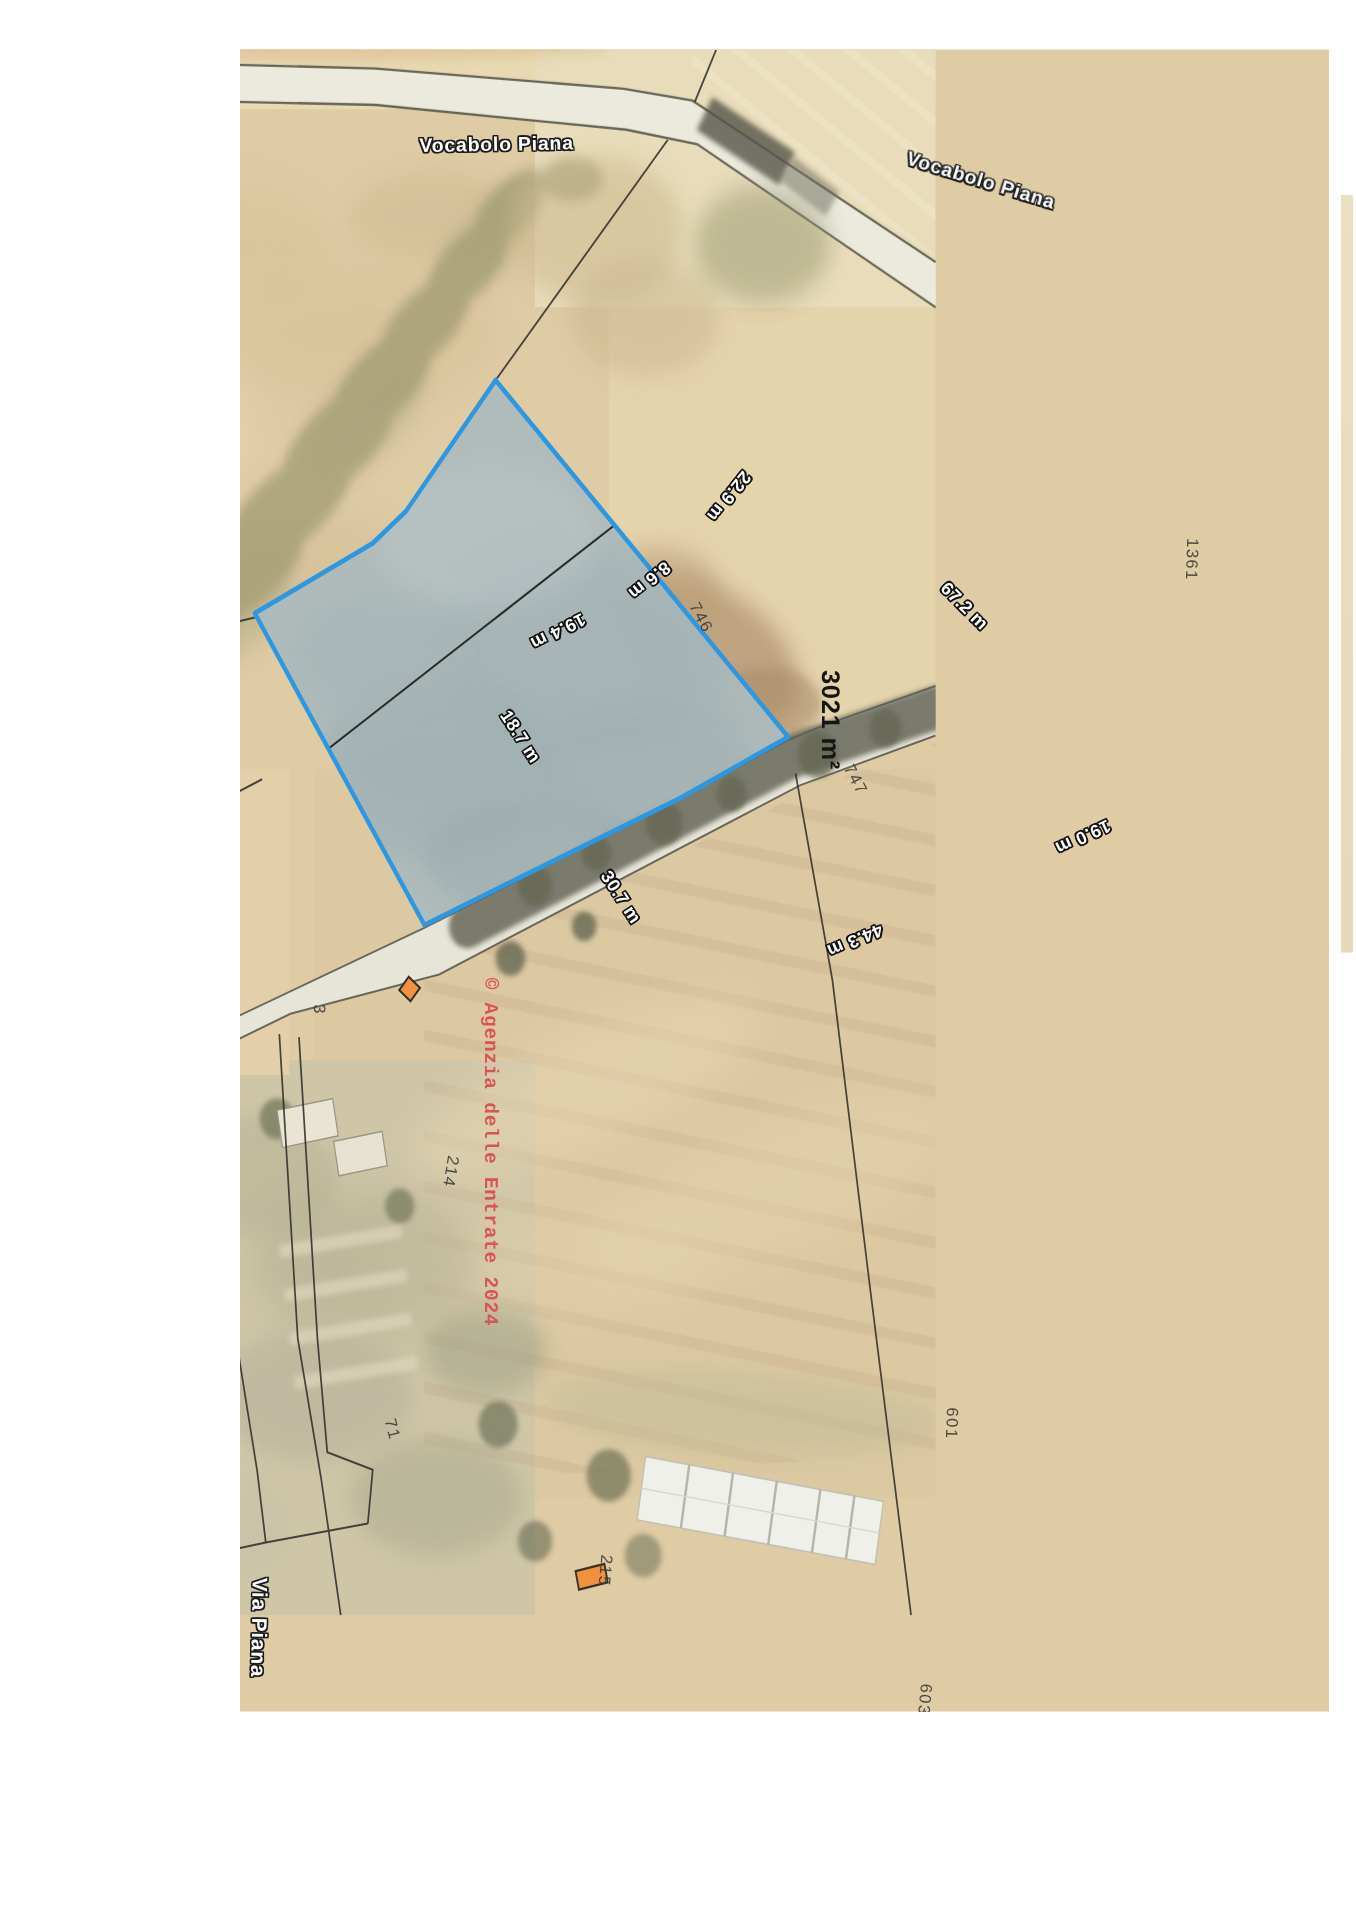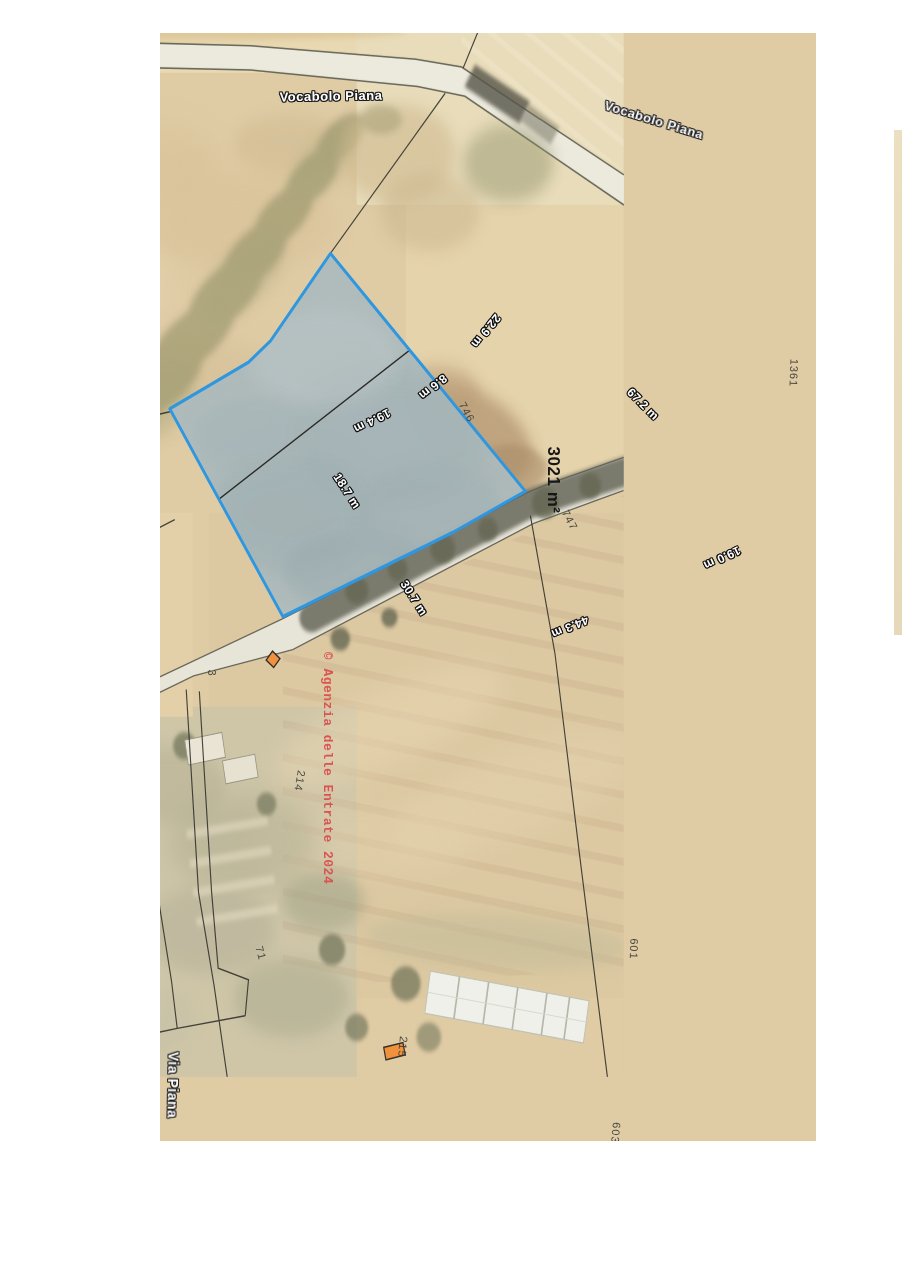--- a/index.html
+++ b/index.html
@@ -1,18 +1,18 @@
 <!DOCTYPE html>
 <html><head>
 <meta charset="utf-8">
 <style>
   html,body{margin:0;padding:0;}
   .page{position:relative;width:904px;height:1280px;background:#ffffff;overflow:hidden;
         font-family:"Liberation Sans",sans-serif;}
-  .map{position:absolute;left:160px;top:33px;width:656px;height:1108px;overflow:hidden;
+  .map{position:absolute;left:160px;top:33px;width:726px;height:1108px;overflow:hidden;
        background:#dfcba4;}
   .map svg{position:absolute;left:0;top:0;}
   .sliver{position:absolute;left:894px;top:130px;width:8px;height:505px;
           background:linear-gradient(#e8dab6,#e2d2ac);opacity:.85;}
   .lbl{position:absolute;white-space:nowrap;transform-origin:center;}
   .road-lbl{font-size:13px;font-weight:bold;color:#ffffff;letter-spacing:.5px;
     text-shadow:-1px -1px 0 #1c1c1c,1px -1px 0 #1c1c1c,-1px 1px 0 #1c1c1c,1px 1px 0 #1c1c1c,
                  0 -1px 0 #1c1c1c,0 1px 0 #1c1c1c,-1px 0 0 #1c1c1c,1px 0 0 #1c1c1c;}
   .meas{font-size:12px;font-weight:bold;color:#ffffff;letter-spacing:.3px;
     text-shadow:-1px -1px 0 #111,1px -1px 0 #111,-1px 1px 0 #111,1px 1px 0 #111,

